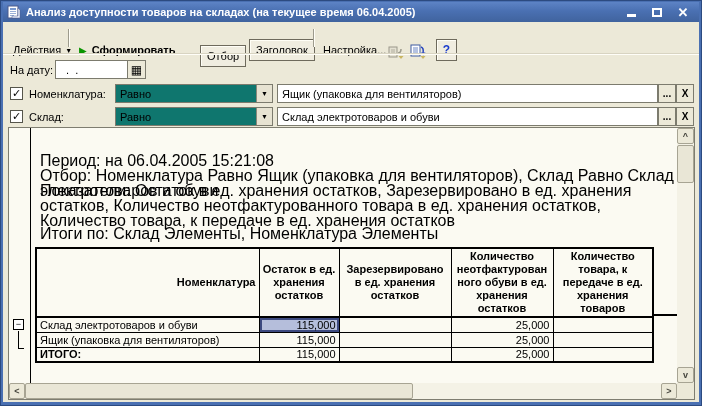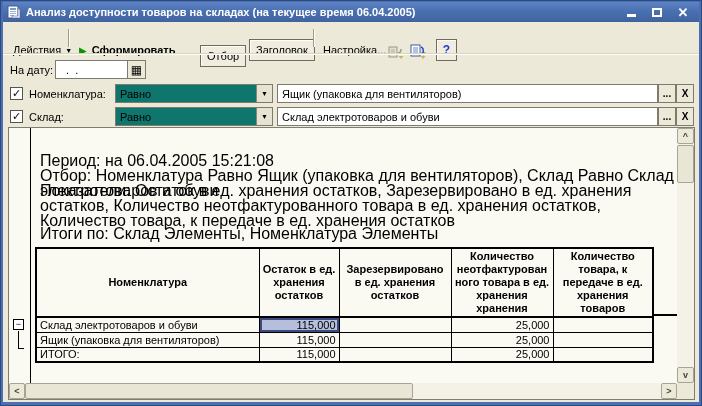--- a/index.html
+++ b/index.html
@@ -59,26 +59,26 @@
   .rtitle { left:31px; top:131px; width:646px; text-align:center; font-size:14px; font-weight:bold; }
   .rline { left:40px; font-size:16px; color:#000; line-height:15px; }
 
   
   table.rep { border-collapse:collapse; table-layout:fixed; background:#fbfaf2; }
   table.rep th, table.rep td { border:1px solid #000; font-size:11px; overflow:hidden; }
   table.rep { border:2px solid #000; }
   table.rep th { font-weight:bold; text-align:center; vertical-align:middle;
                  line-height:13px; padding:1px 3px; border-bottom:2px solid #000;
                  overflow-wrap:anywhere; }
-  table.rep th.first { text-align:center; }
+  table.rep th.first { text-align:right; }
   table.rep td { height:15px; padding:0 3px; white-space:nowrap; }
   td.num { text-align:right; }
   td.indent { padding-left:13px; }
   td.sel { background:#b5bedb; box-shadow:inset 0 0 0 2px #3d4a80; }
-  tr.total td.name { font-weight:normal;margin-top:40px; }
+  tr.total td.name { font-weight:bold;margin-top:40px; }
   .extline { left:654px; top:314px; width:23px; height:2px; background:#000; }
 
   
   .treebox { left:13px; top:319px; width:11px; height:11px; background:#fff;
              border:1px solid #000; font-size:9px; line-height:9px; text-align:center; }
   .treev { left:18px; top:331px; width:1px; height:18px; background:#000; }
   .treet { left:18px; top:348px; width:6px; height:1px; background:#000; }
 
   
   .sb-track { background:#f4f2e6; }
@@ -216,21 +216,21 @@
         <col style="width:80px">
         <col style="width:112px">
       <col style="width:102px">
         <col style="width:100px">
     </colgroup>
     <thead>
       <tr>
         <th class="first" style="height:64px;">Номенклатура</th>
         <th>Остаток в ед. хранения остатков</th>
         <th>Зарезервировано в ед. хранения остатков</th>
-        <th>Количество неотфактурованного товара в ед. хранения хранения</th>
+        <th>Количество неотфактурованного обуви в ед. хранения остатков</th>
         <th>Количество товара, к передаче в ед. хранения товаров</th>
       </tr>
     </thead>
     <tbody>
       <tr>
         <td class="name">Склад электротоваров и обуви</td>
         <td class="num sel">115,000</td>
         <td class="num"></td>
         <td class="num">25,000</td>
         <td class="num"></td>

